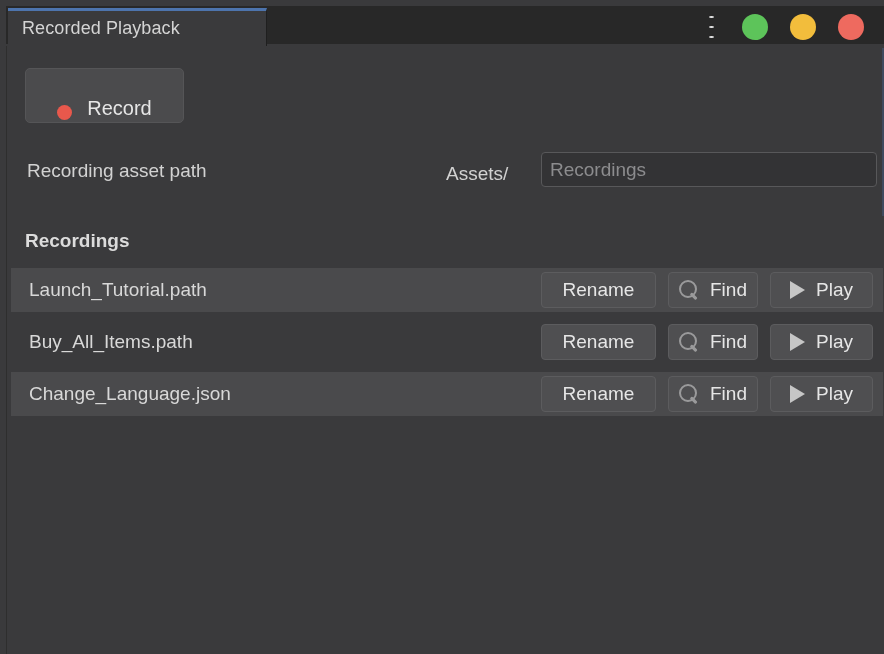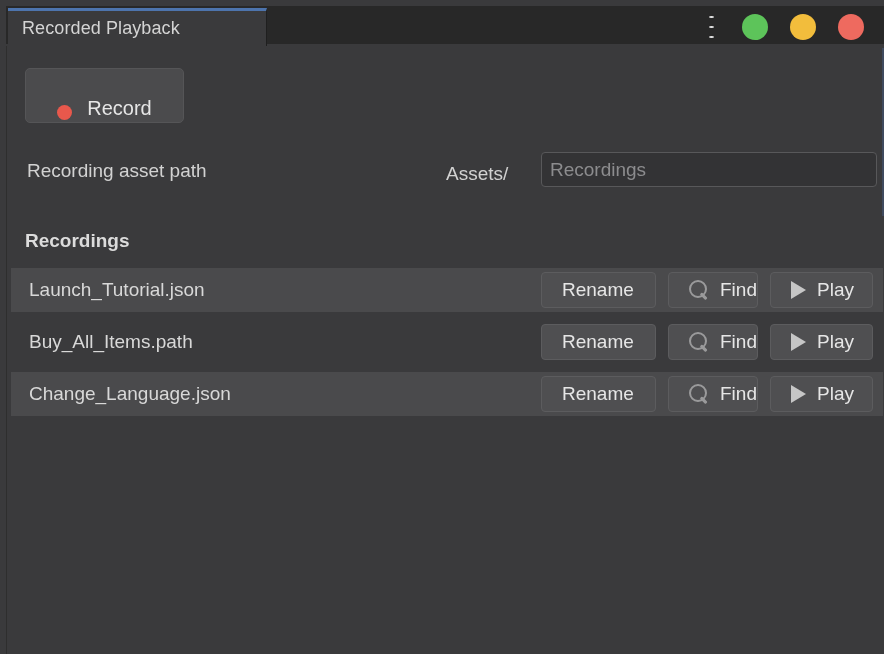--- a/index.html
+++ b/index.html
@@ -193,23 +193,23 @@
     gap: 8px;
   }
 
   .btn {
     height: 36px;
     background: #4f4f51;
     border: 1px solid #5c5c5e;
     border-radius: 4px;
     display: flex;
     align-items: center;
-    justify-content: flex-start;
+    justify-content: center;
     gap: 7px;
-    padding: 0 18px;
+    padding: 0 11px;
     cursor: pointer;
   }
   .btn-label {
     font-size: 19px;
     color: #e6e6e6;
     white-space: nowrap;
   }
   .btn-rename { width: 115px; }
   .btn-find   { width: 90px; }
   .btn-play   { width: 103px; }
@@ -292,21 +292,21 @@
     <span class="path-label">Recording asset path</span>
     <span class="assets-prefix">Assets/</span>
     <input class="path-input" type="text" placeholder="Recordings" style="">
   </div>
 
   <div class="section-header">Recordings</div>
 
   <div class="list">
 
     <div class="row odd">
-      <span class="row-name">Launch_Tutorial.json</span>
+      <span class="row-name">Launch_Tutorial.path</span>
       <div class="row-actions">
         <div class="btn btn-rename">
           <span class="btn-label">Rename</span>
         </div>
         <div class="btn btn-find">
           <span class="icon-find"></span>
           <span class="btn-label">Find</span>
         </div>
         <div class="btn btn-play">
           <span class="icon-play"></span>

